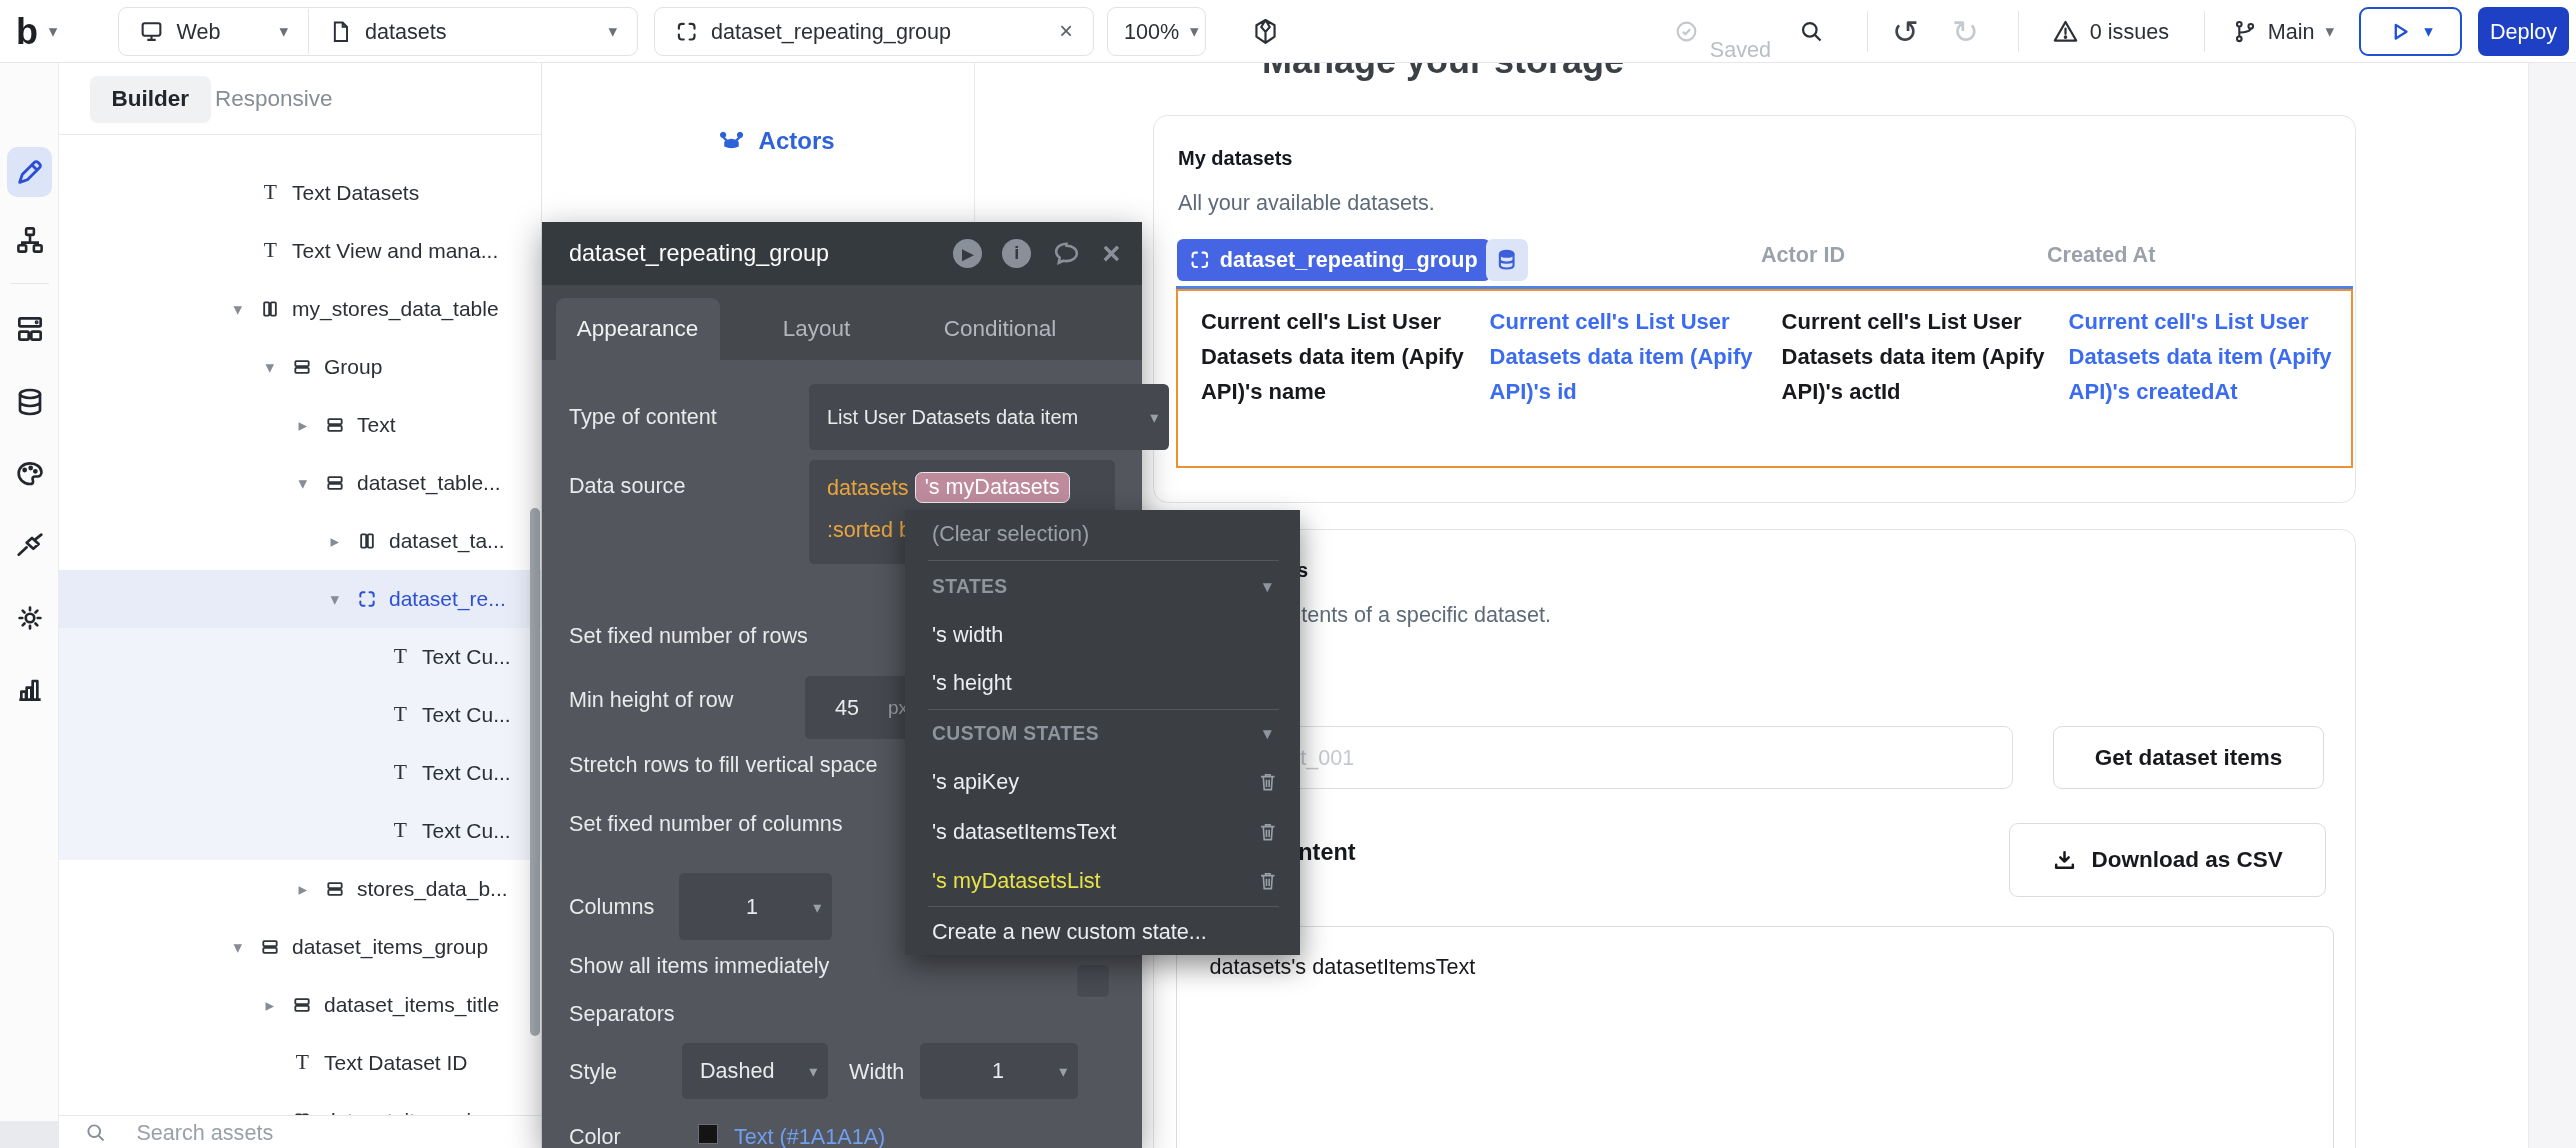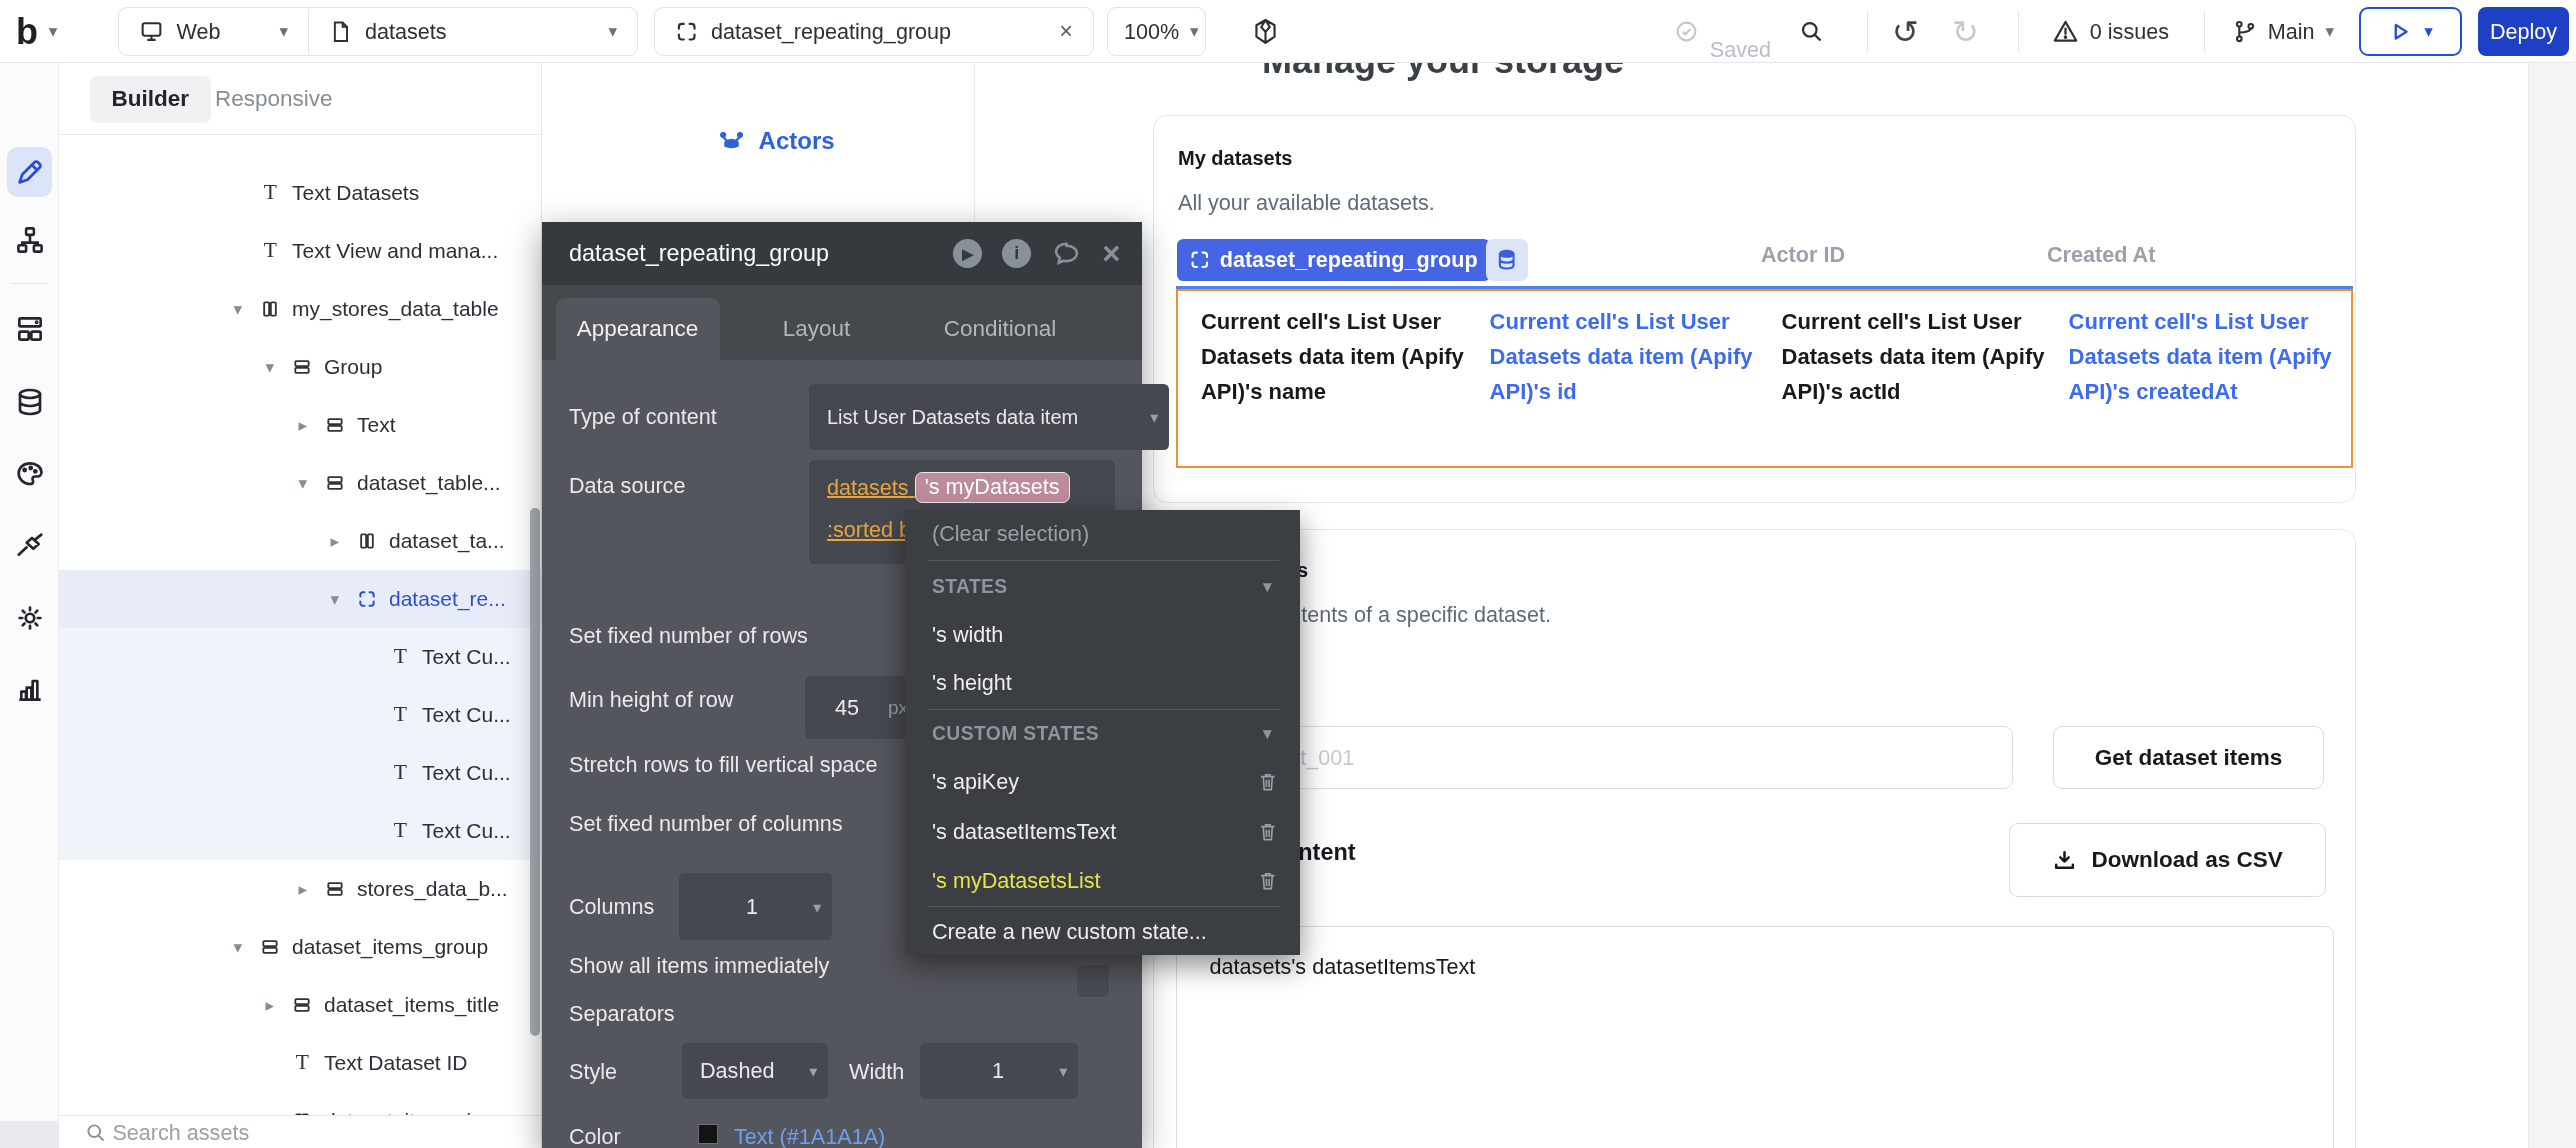--- a/index.html
+++ b/index.html
@@ -89,42 +89,42 @@
   .trow .caret { width:21.6px; text-align:center; font-size:17px; color:#868c94; flex:none; }
   .trow .ticon { width:23.4px; display:flex; justify-content:center; flex:none; color:#2f343b; }
   .trow .t-serif { font-family:"Liberation Serif", serif; font-size:21.6px; line-height:21.6px; }
   .d1 { padding-left:168px; } .d2 { padding-left:200px; } .d3 { padding-left:233px; }
   .d4 { padding-left:265px; } .d5 { padding-left:298px; }
   .trow.sel { background:#e7ecf8; color:#2d50d2; }
   .trow.sel .ticon { color:#2d50d2; }
   .trow.desc { background:#f0f3fa; }
   .scroll-thumb { position:absolute; left:471px; top:445px; width:10px; height:528px; background:#a9aeb6; border-radius:5.4px; z-index:4; }
   .assets-bar { position:absolute; left:0; top:1052px; width:483px; height:34px; background:#fff;
-                border-top:0.9px solid #e6e8ec; z-index:5; display:flex; align-items:center; gap:5px; padding-left:25px; }
+                border-top:0.9px solid #e6e8ec; z-index:5; display:flex; align-items:center; gap:29px; padding-left:25px; }
 
   
   #inspector { position:absolute; left:542px; top:222px; width:600px; height:927px; background:#53565c; z-index:60;
                box-shadow:0 9px 31px rgba(0,0,0,.38); color:#e9eaec; }
   .insp-head { position:absolute; left:0; top:0; width:600px; height:63px; background:#353a3f;
                display:flex; align-items:center; }
   .insp-title { margin-left:27px; font-size:23.4px; color:#fdfdfd; }
   .insp-icons { position:absolute; right:21.6px; top:0; height:63px; display:flex; align-items:center; gap:20px; }
   .circ { width:29px; height:29px; border-radius:50%; background:#8a9099; color:#353a3f;
           display:flex; align-items:center; justify-content:center; font-weight:bold; cursor:pointer; }
   .insp-tabs { position:absolute; left:0; top:63px; width:600px; height:75px; background:#45484d; }
   .tab-active { position:absolute; left:13.5px; top:12.6px; width:164px; height:62px; background:#53565c;
                 border-radius:9px 9px 0 0; display:flex; align-items:center; justify-content:center;
                 font-size:22.5px; color:#f0f1f3; cursor:pointer; }
   .tab-idle { position:absolute; top:12.6px; height:62px; display:flex; align-items:center; justify-content:center;
               font-size:22.5px; color:#b3b7bc; cursor:pointer; }
   .ilabel { position:absolute; left:27px; font-size:21.6px; color:#e9eaec; transform:translateY(-50%); white-space:nowrap; }
   .ibox { position:absolute; background:#45484e; border-radius:5.4px; }
   .ibox .val { position:absolute; left:18px; top:50%; transform:translateY(-50%); font-size:20px; color:#e9eaec; white-space:nowrap; }
   .ibox .dd { position:absolute; right:10.8px; top:50%; transform:translateY(-50%); font-size:16px; color:#9aa0a6; }
-  .orange { color:#e8a53f;text-decoration:underline; }
+  .orange { color:#e8a53f; }
   .token { display:inline-block; background:#bd8b9b; border:1.8px solid #e8eaf0; border-radius:7.2px;
            color:#fff; padding:1.8px 9px; font-size:21.6px; }
   .icheck { position:absolute; left:534px; top:742px; width:34px; height:34px; background:#484c52;
             border:0.9px solid #565a60; border-radius:5.4px; cursor:pointer; }
   .swatch { position:absolute; left:156px; top:902px; width:20px; height:20px; background:#141414;
             border:0.9px solid #6a6e74; }
   .color-link { position:absolute; left:192px; top:915px; transform:translateY(-50%); font-size:21.6px; color:#6f9ff0; cursor:pointer; }
 
   
   #statemenu { position:absolute; left:905px; top:510px; width:395px; height:445px; background:#3b3e42; z-index:80;

